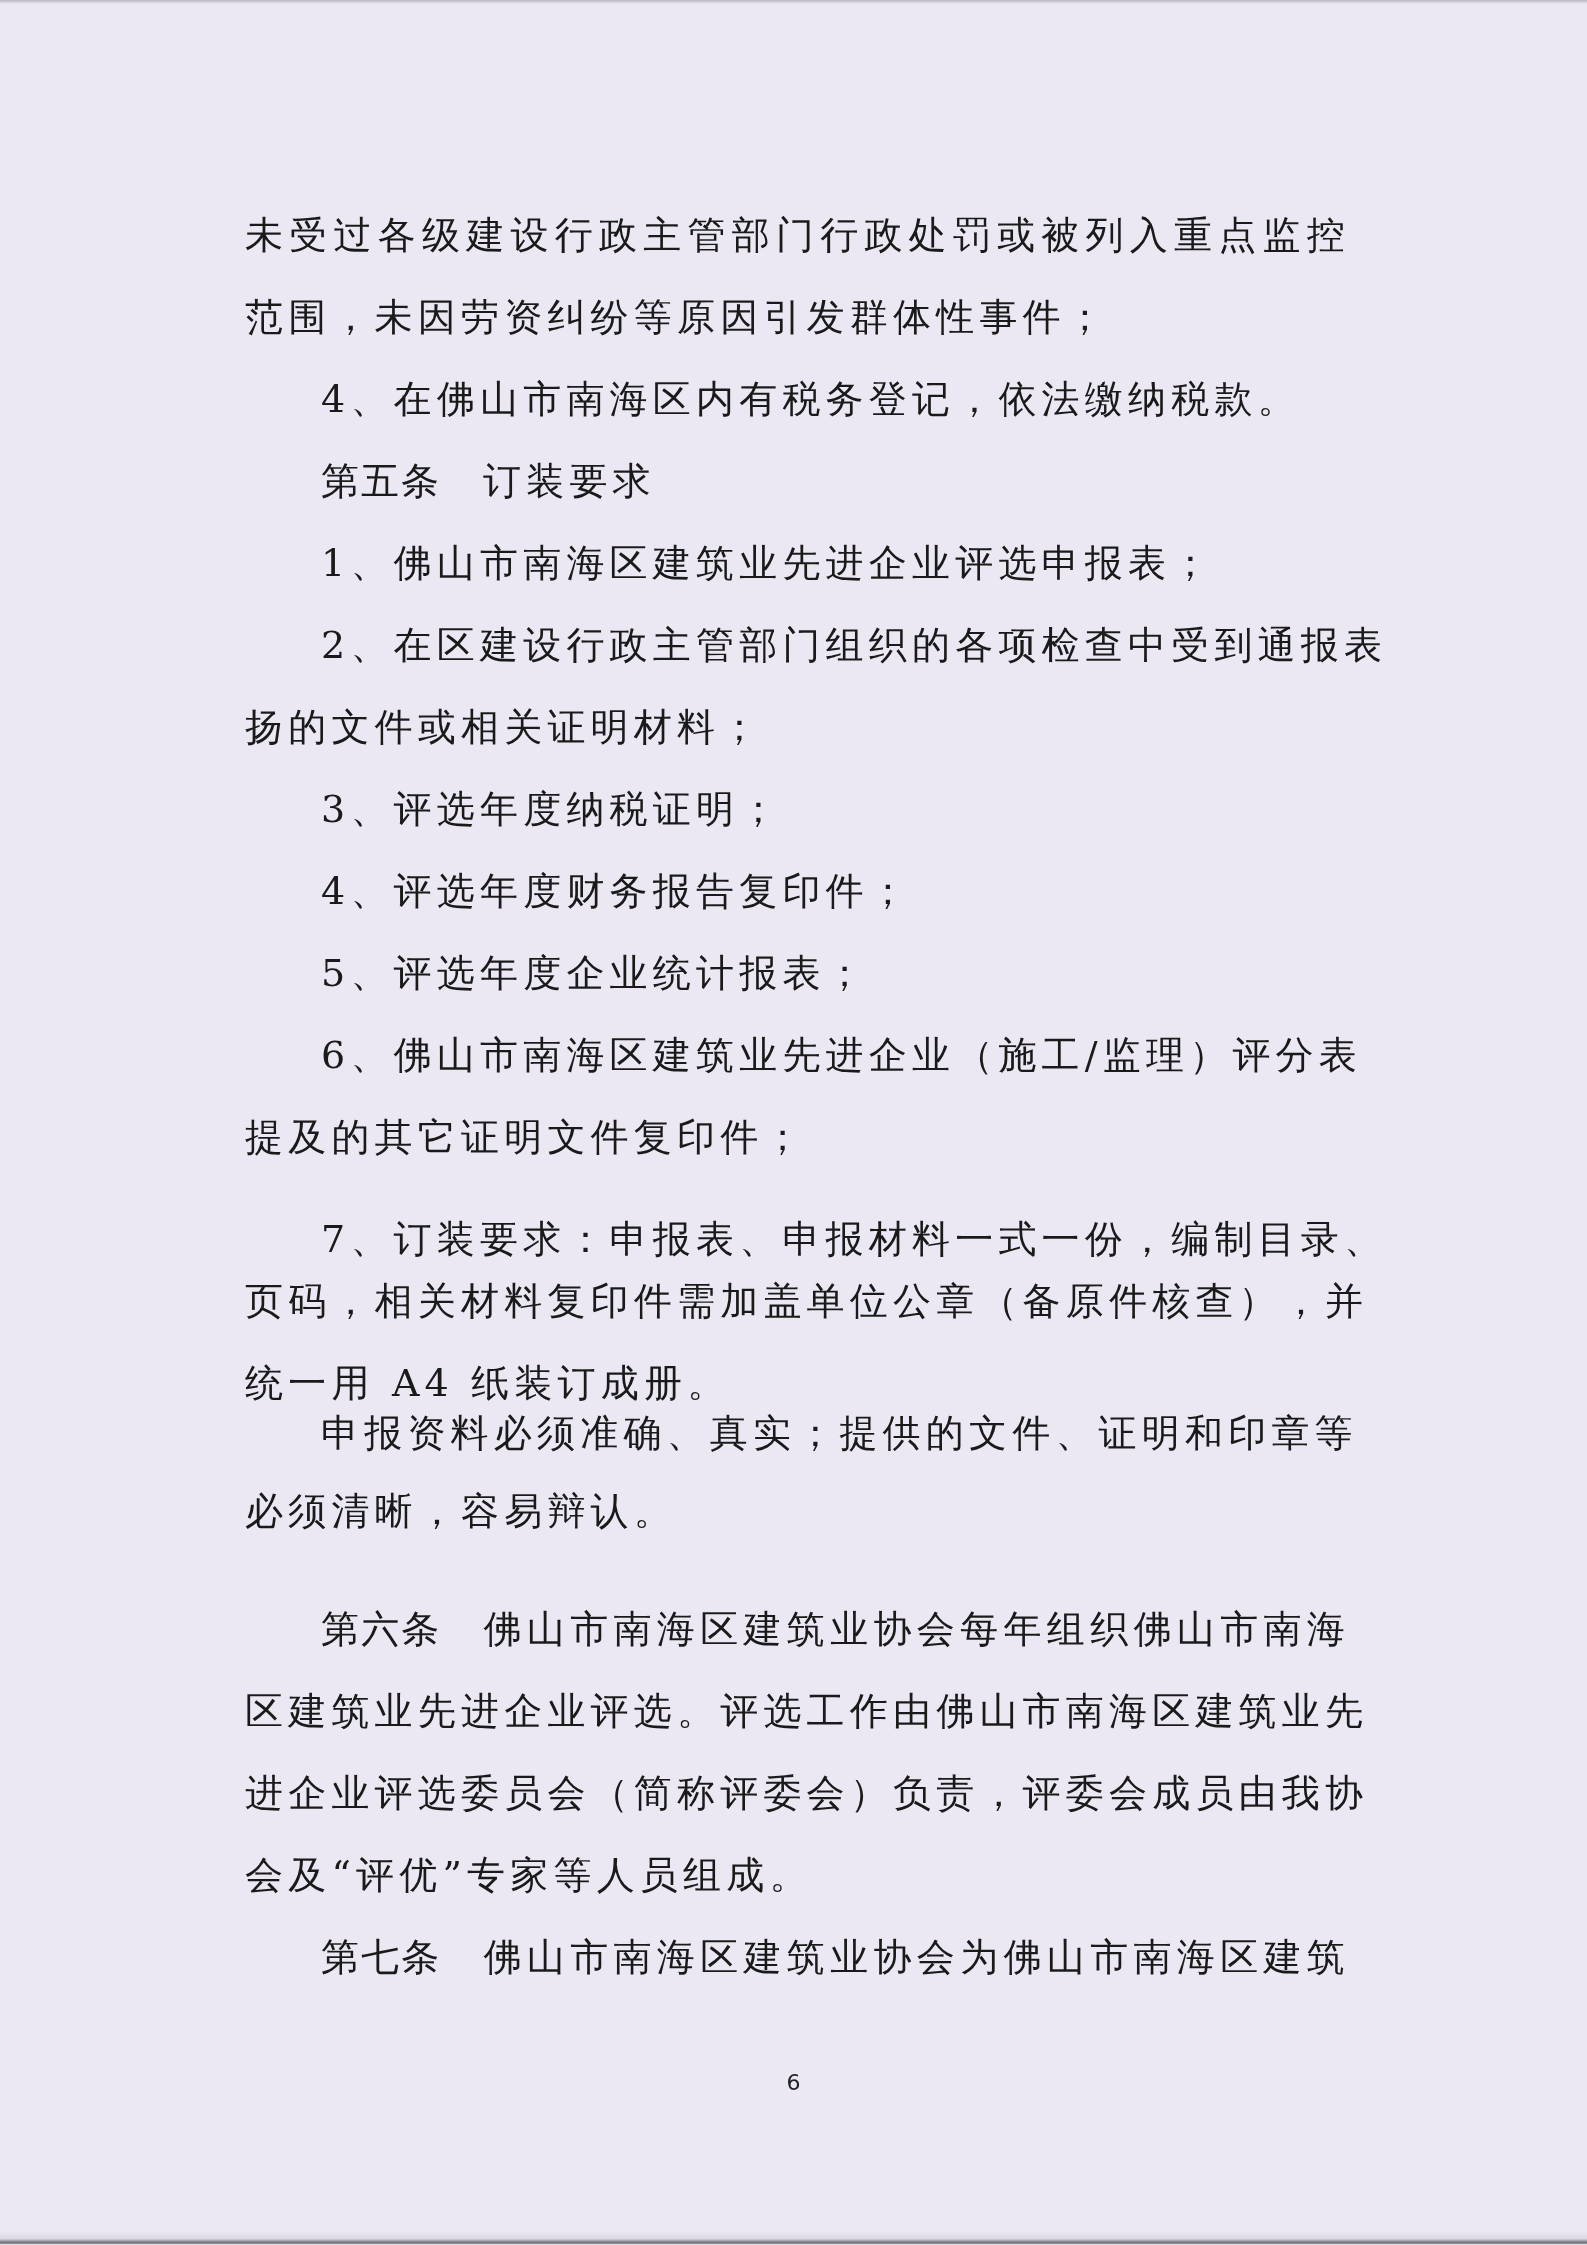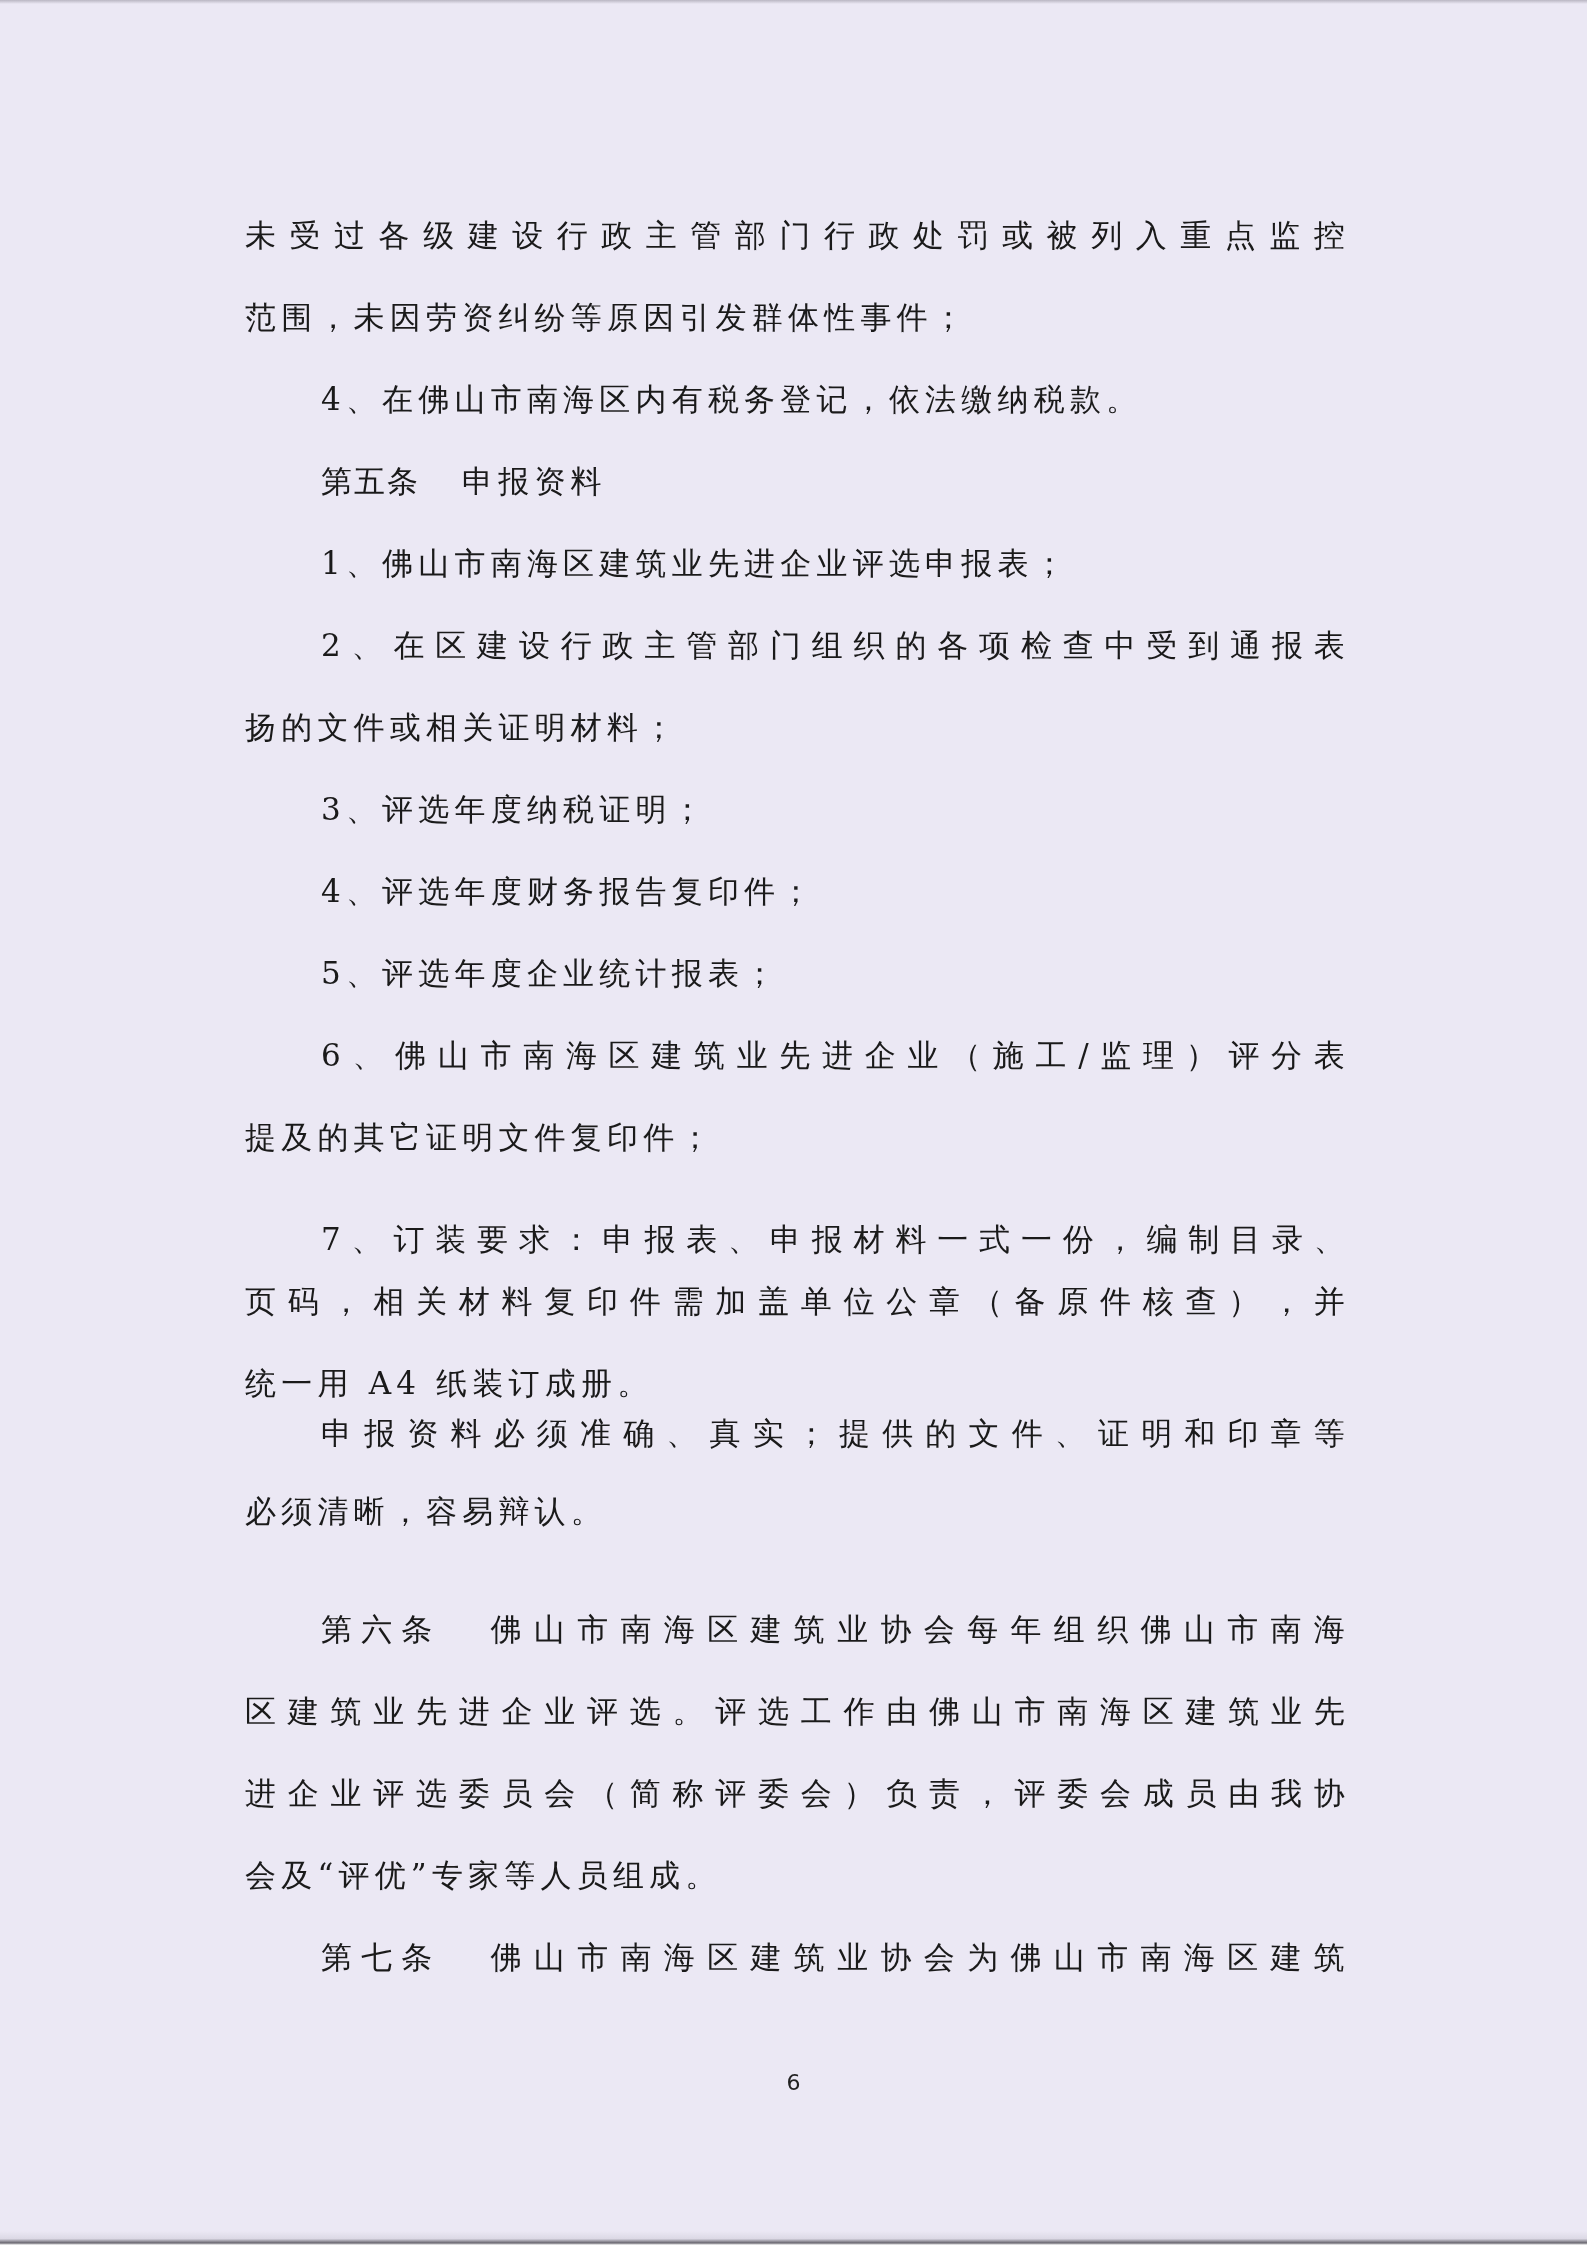--- a/index.html
+++ b/index.html
@@ -31,21 +31,21 @@
       position: absolute;
       left: 245px;
       top: 205px;
       width: 1105px;
     }
     .line {
       position: absolute;
       left: 0;
       height: 60px;
       line-height: 60px;
-      font-size: 31px;
+      font-size: 38px;
       white-space: nowrap;
       letter-spacing: 5.2px;
     }
     .line.indent { left: 76px; }
     .line.justify {
       width: 1105px;
       text-align: justify;
       text-align-last: justify;
     }
     .line.indent.justify { width: 1029px; }
@@ -69,21 +69,21 @@
 </head>
 <body>
 
 <div class="scan-top-edge"></div>
 
 <div class="page">
   <div class="line justify" style="top:0px">未受过各级建设行政主管部门行政处罚或被列入重点监控</div>
   <div class="line" style="top:82px">范围，未因劳资纠纷等原因引发群体性事件；</div>
   <div class="line indent" style="top:164px">4、在佛山市南海区内有税务登记，依法缴纳税款。</div>
   <div class="line indent" style="top:246px">
-    <span class="bold">第五条</span><span class="gap"></span><span>申报资料</span>
+    <span class="bold">第五条</span><span class="gap"></span><span>订装要求</span>
   </div>
   <div class="line indent" style="top:328px">1、佛山市南海区建筑业先进企业评选申报表；</div>
   <div class="line indent justify" style="top:410px">2、在区建设行政主管部门组织的各项检查中受到通报表</div>
   <div class="line" style="top:492px">扬的文件或相关证明材料；</div>
   <div class="line indent" style="top:574px">3、评选年度纳税证明；</div>
   <div class="line indent" style="top:656px">4、评选年度财务报告复印件；</div>
   <div class="line indent" style="top:738px">5、评选年度企业统计报表；</div>
   <div class="line indent justify" style="top:820px">6、佛山市南海区建筑业先进企业（施工/监理）评分表</div>
   <div class="line" style="top:902px">提及的其它证明文件复印件；</div>
   <div class="line indent justify" style="top:1004px">7、订装要求：申报表、申报材料一式一份，编制目录、</div>

